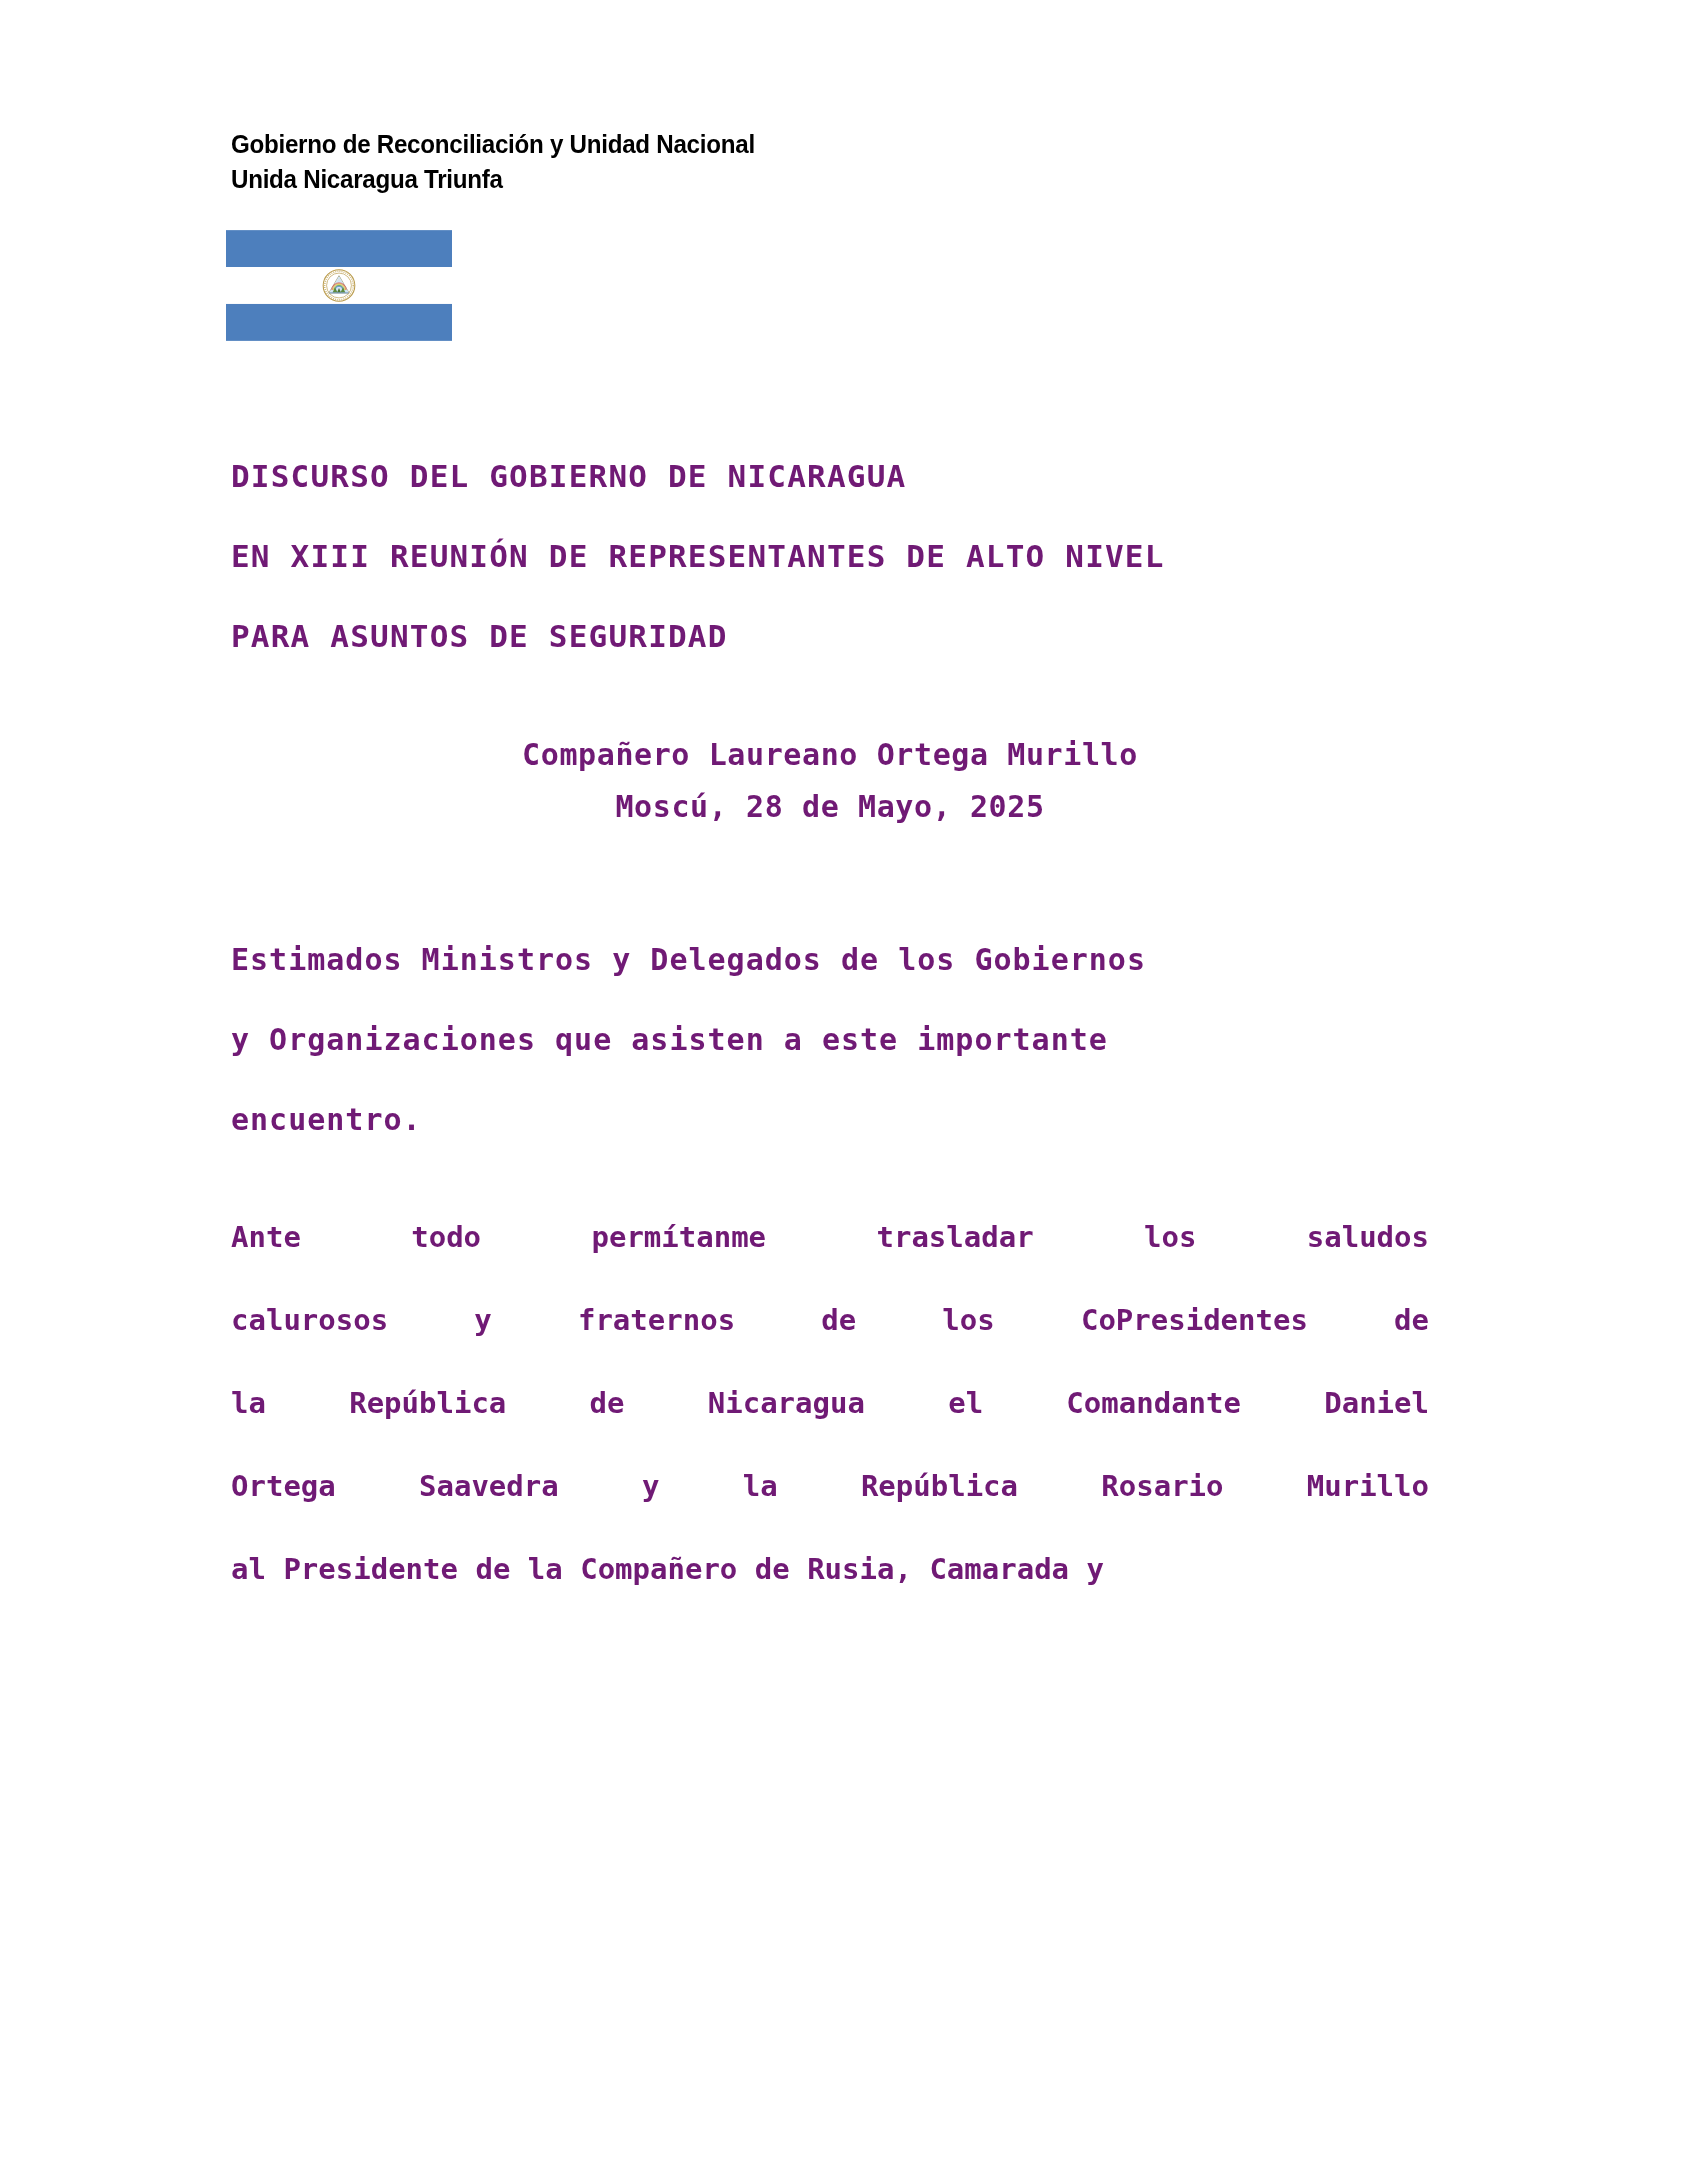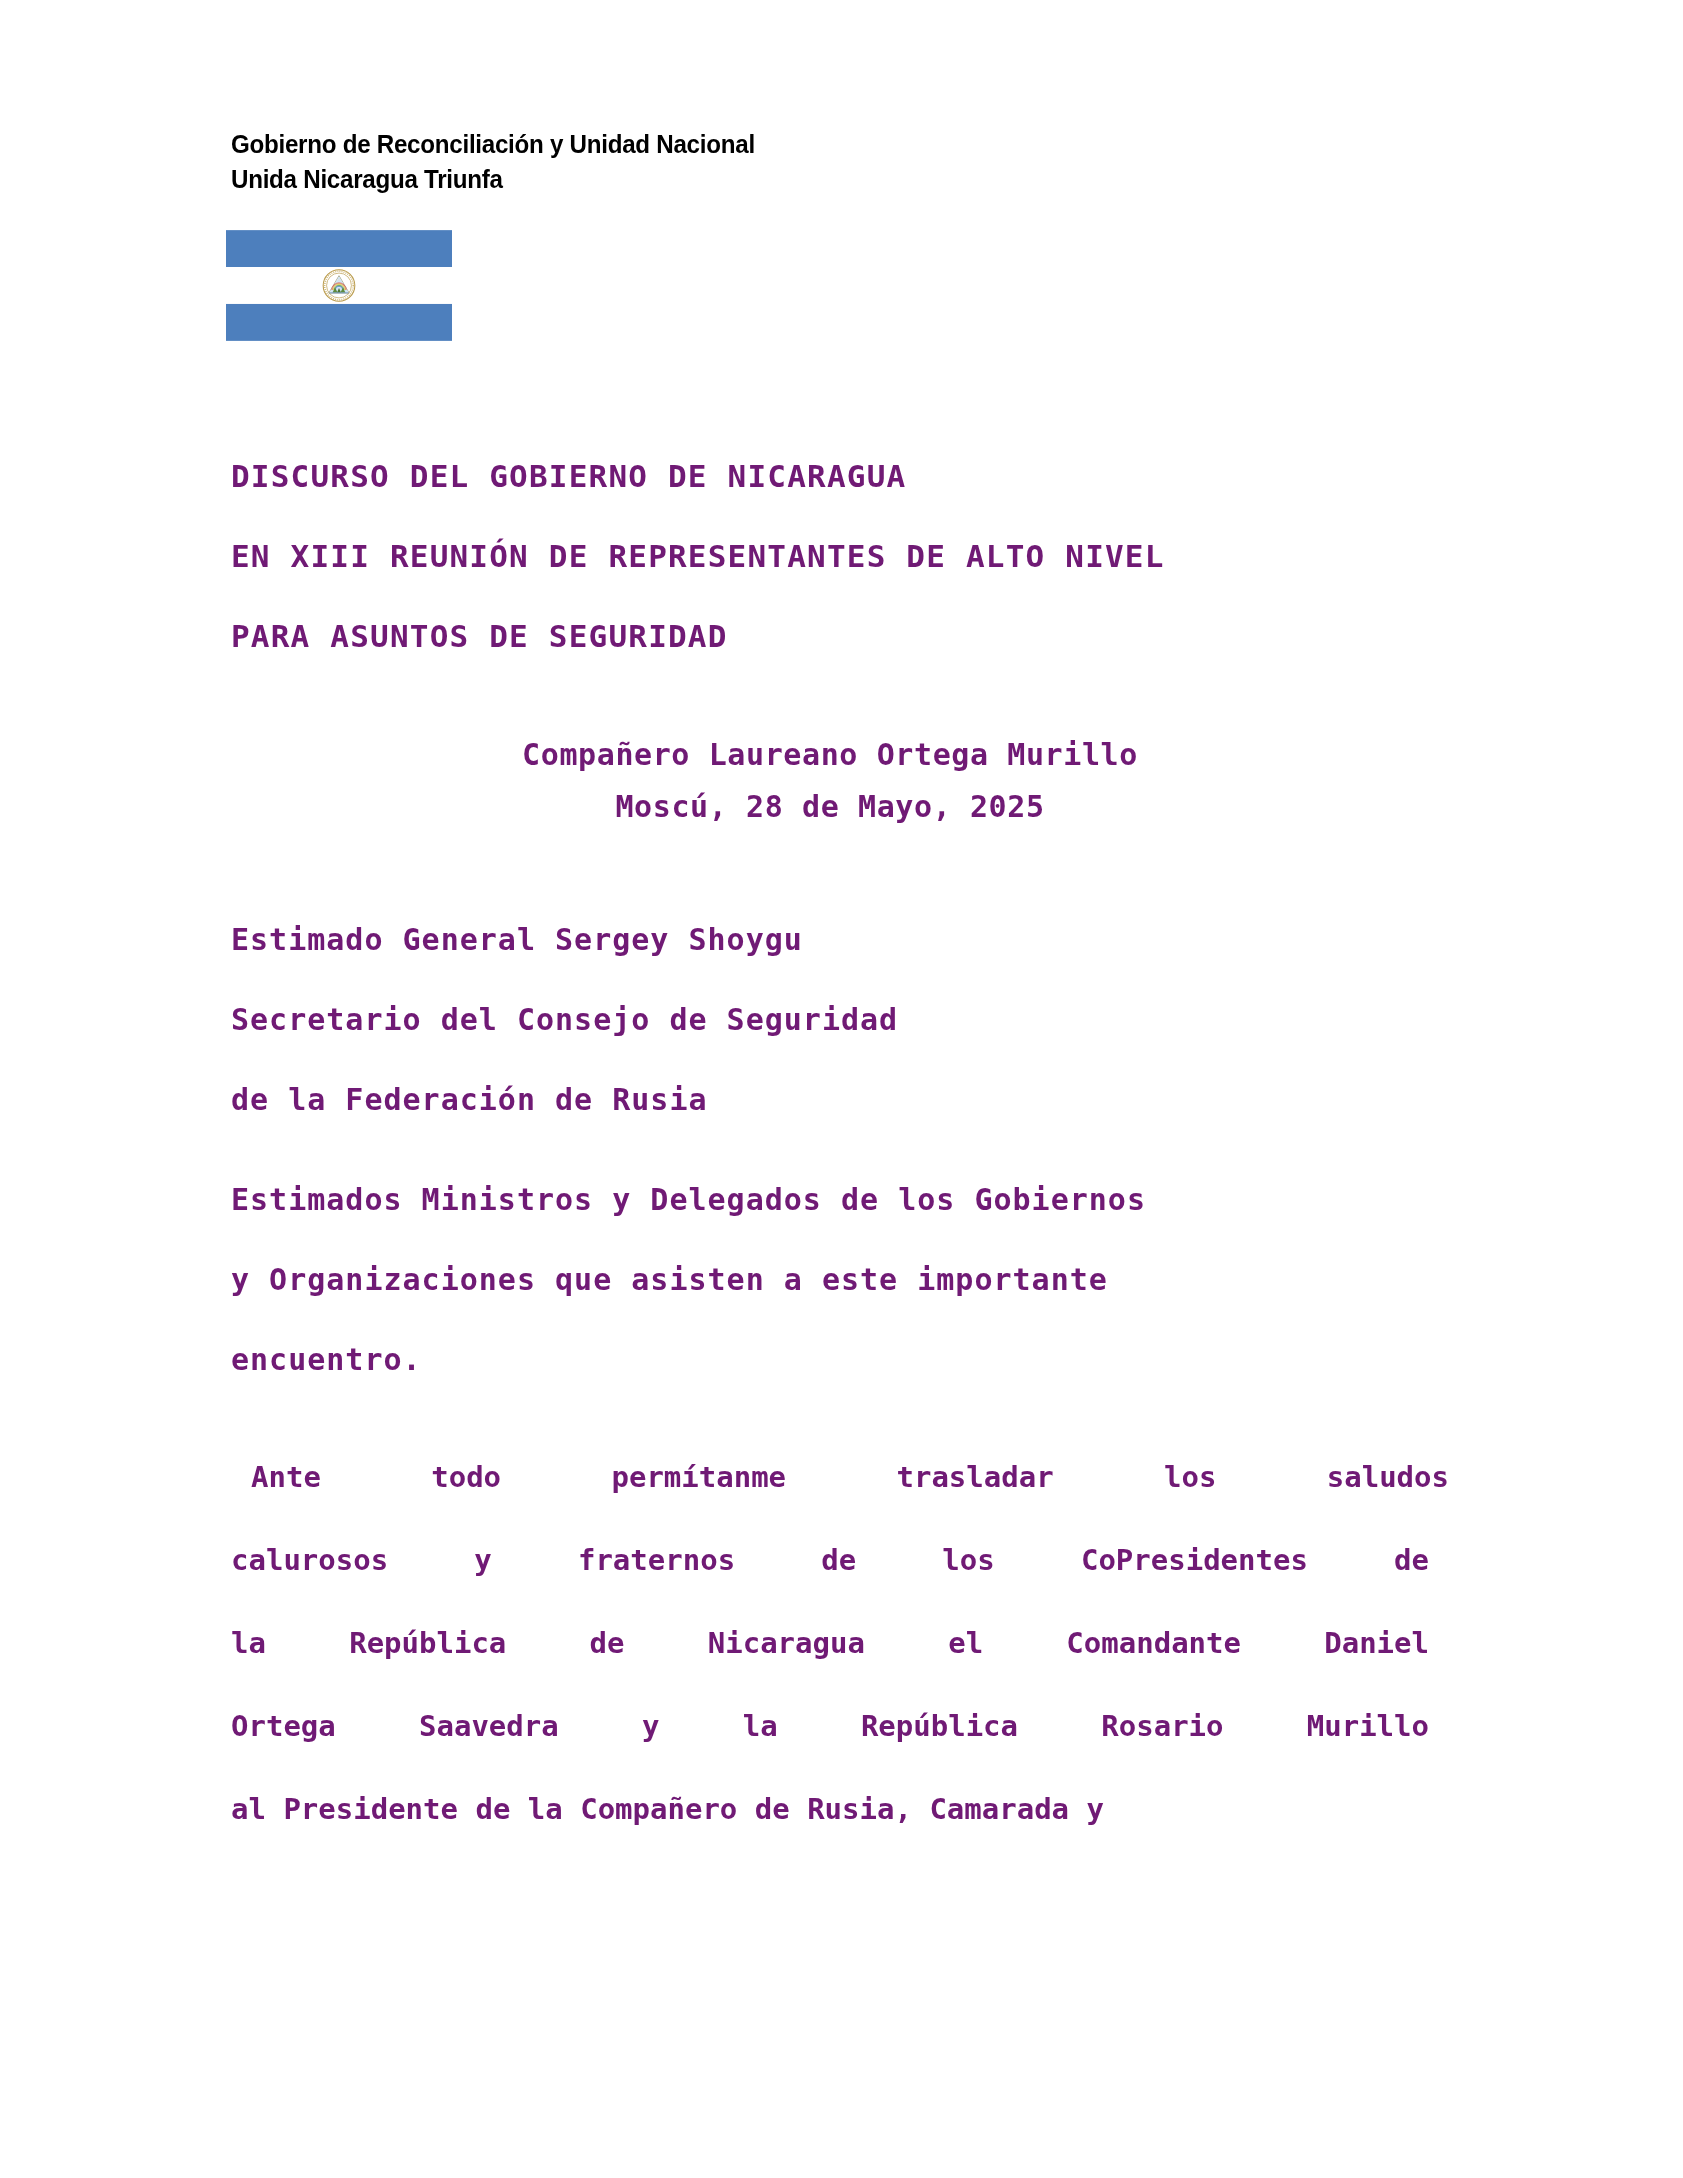--- a/index.html
+++ b/index.html
@@ -163,38 +163,33 @@
 
     <div class="spacer-54"></div>
 
     <div class="blk">
       <div class="sig-line">Compañero Laureano Ortega Murillo</div>
       <div class="sig-line">Moscú, 28 de Mayo, 2025</div>
     </div>
 
     <div class="gap-lg"></div>
 
-    <div class="blk">
-      <div class="addr-line">Estimado General Sergey Shoygu</div>
-      <div class="addr-line">Secretario del Consejo de Seguridad</div>
-      <div class="addr-line">de la Federación de Rusia</div>
-    </div>
 
     <div class="spacer-20"></div>
 
     <div class="blk">
       <div class="addr-line">Estimados Ministros y Delegados de los Gobiernos</div>
       <div class="addr-line">y Organizaciones que asisten a este importante</div>
       <div class="addr-line">encuentro.</div>
     </div>
 
     <div class="spacer-36"></div>
 
     <div class="blk">
-      <div class="para" style="text-align-last: justify;"><span style="display: inline-block; width: 100%; margin-left: 20px;">Ante todo permítanme trasladar los saludos</span></div>
+      <div class="para" style="text-align-last: justify;"><span style="display: inline-block; width: 100%;">Ante todo permítanme trasladar los saludos</span></div>
       <div class="para" style="text-align-last: justify;"><span style="display: inline-block; width: 100%;">calurosos y fraternos de los CoPresidentes de</span></div>
       <div class="para" style="text-align-last: justify;"><span style="display: inline-block; width: 100%;">la República de Nicaragua el Comandante Daniel</span></div>
       <div class="para" style="text-align-last: justify;"><span style="display: inline-block; width: 100%;">Ortega Saavedra y la República Rosario Murillo</span></div>
       <div class="para">al Presidente de la Compañero de Rusia, Camarada y</div>
     </div>
 
   </div>
 </div>
 
 

